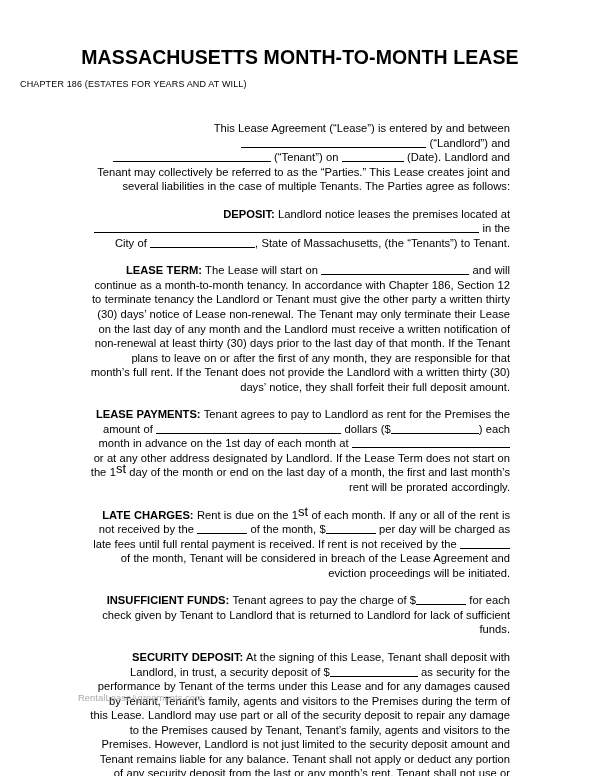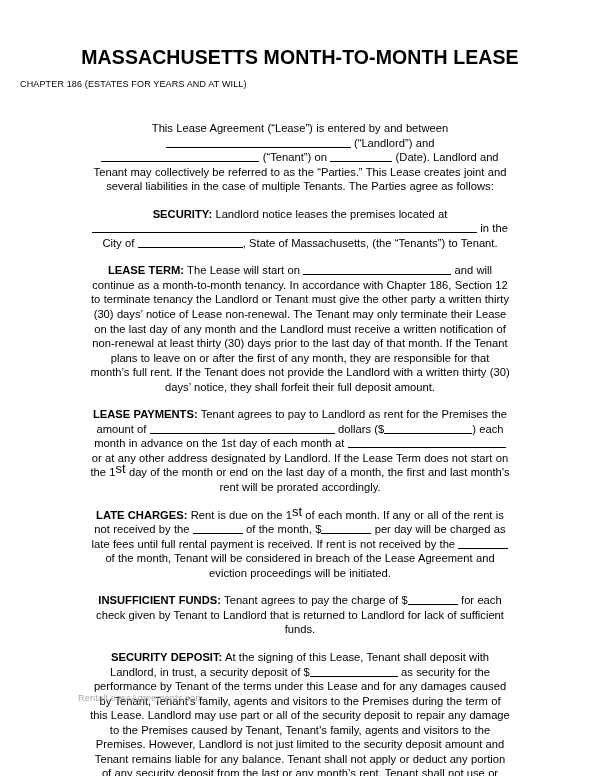--- a/index.html
+++ b/index.html
@@ -40,21 +40,21 @@
   }
   .body-wrap {
     position: absolute;
     left: 90px;
     top: 121px;
     width: 420px;
   }
   .para {
     font-size: 11.2px;
     line-height: 14.55px;
-    text-align: center;
+    text-align: right;
     margin: 0 0 13px 0;
     word-spacing: 0.2px;
   }
   .para:last-child { margin-bottom: 0; }
   .heading {
     font-weight: bold;
   }
   .blank {
     display: inline-block;
     border-bottom: 1px solid #000;
@@ -89,21 +89,21 @@
 
 <div class="page">
 
   <h1 class="doc-title">MASSACHUSETTS MONTH-TO-MONTH LEASE</h1>
   <div class="doc-subtitle">CHAPTER 186 (ESTATES FOR YEARS AND AT WILL)</div>
 
   <div class="body-wrap">
 
     <p class="para"><span>This Lease Agreement (“Lease”) is entered by and between </span><span class="blank b-w2"></span><span> (“Landlord”) and </span><span class="blank b-w1"></span><span> (“Tenant”) on </span><span class="blank b-sm"></span><span> (Date). Landlord and Tenant may collectively be referred to as the “Parties.” This Lease creates joint and several liabilities in the case of multiple Tenants. The Parties agree as follows:</span></p>
 
-    <p class="para"><span class="heading">SECURITY:</span><span>  Landlord notice leases the premises located at </span><span class="blank b-w2"></span><span class="blank b-w3"></span><span> in the City of </span><span class="blank b-lg"></span><span>, State of Massachusetts, (the “Tenants”) to Tenant.</span></p>
+    <p class="para"><span class="heading">DEPOSIT:</span><span>  Landlord notice leases the premises located at </span><span class="blank b-w2"></span><span class="blank b-w3"></span><span> in the City of </span><span class="blank b-lg"></span><span>, State of Massachusetts, (the “Tenants”) to Tenant.</span></p>
 
     <p class="para"><span class="heading">LEASE TERM:</span><span>  The Lease will start on </span><span class="blank b-xxl"></span><span> and will continue as a month-to-month tenancy. In accordance with Chapter 186, Section 12 to terminate tenancy the Landlord or Tenant must give the other party a written thirty (30) days’ notice of Lease non-renewal. The Tenant may only terminate their Lease on the last day of any month and the Landlord must receive a written notification of non-renewal at least thirty (30) days prior to the last day of that month. If the Tenant plans to leave on or after the first of any month, they are responsible for that month’s full rent.  If the Tenant does not provide the Landlord with a written thirty (30) days’ notice, they shall forfeit their full deposit amount.</span></p>
 
     <p class="para"><span class="heading">LEASE PAYMENTS:</span><span>  Tenant agrees to pay to Landlord as rent for the Premises the amount of </span><span class="blank b-w2"></span><span> dollars ($</span><span class="blank b-md"></span><span>) each month in advance on the 1st day of each month at </span><span class="blank b-w1"></span><span> or at any other address designated by Landlord. If the Lease Term does not start on the 1</span><sup class="ord">st</sup><span> day of the month or end on the last day of a month, the first and last month’s rent will be prorated accordingly.</span></p>
 
     <p class="para"><span class="heading">LATE CHARGES:</span><span> Rent is due on the 1</span><sup class="ord">st</sup><span> of each month.  If any or all of the rent is not received by the </span><span class="blank b-xs"></span><span> of the month, $</span><span class="blank b-xs"></span><span> per day will be charged as late fees until full rental payment is received.  If rent is not received by the </span><span class="blank b-xs"></span><span> of the month, Tenant will be considered in breach of the Lease Agreement and eviction proceedings will be initiated.</span></p>
 
     <p class="para"><span class="heading">INSUFFICIENT FUNDS:</span><span>  Tenant agrees to pay the charge of $</span><span class="blank b-xs"></span><span> for each check given by Tenant to Landlord that is returned to Landlord for lack of sufficient funds.</span></p>
 
     <p class="para"><span class="heading">SECURITY DEPOSIT:</span><span>  At the signing of this Lease, Tenant shall deposit with Landlord, in trust, a security deposit of $</span><span class="blank b-md"></span><span> as security for the performance by Tenant of the terms under this Lease and for any damages caused by Tenant, Tenant’s family, agents and visitors to the Premises during the term of this Lease. Landlord may use part or all of the security deposit to repair any damage to the Premises caused by Tenant, Tenant’s family, agents and visitors to the Premises. However, Landlord is not just limited to the security deposit amount and Tenant remains liable for any balance. Tenant shall not apply or deduct any portion of any security deposit from the last or any month’s rent. Tenant shall not use or apply any such security deposit at any time in lieu of payment of rent. If Tenant breaches any terms or conditions of this Lease, Tenant shall forfeit any deposit, as permitted by law.</span></p>

